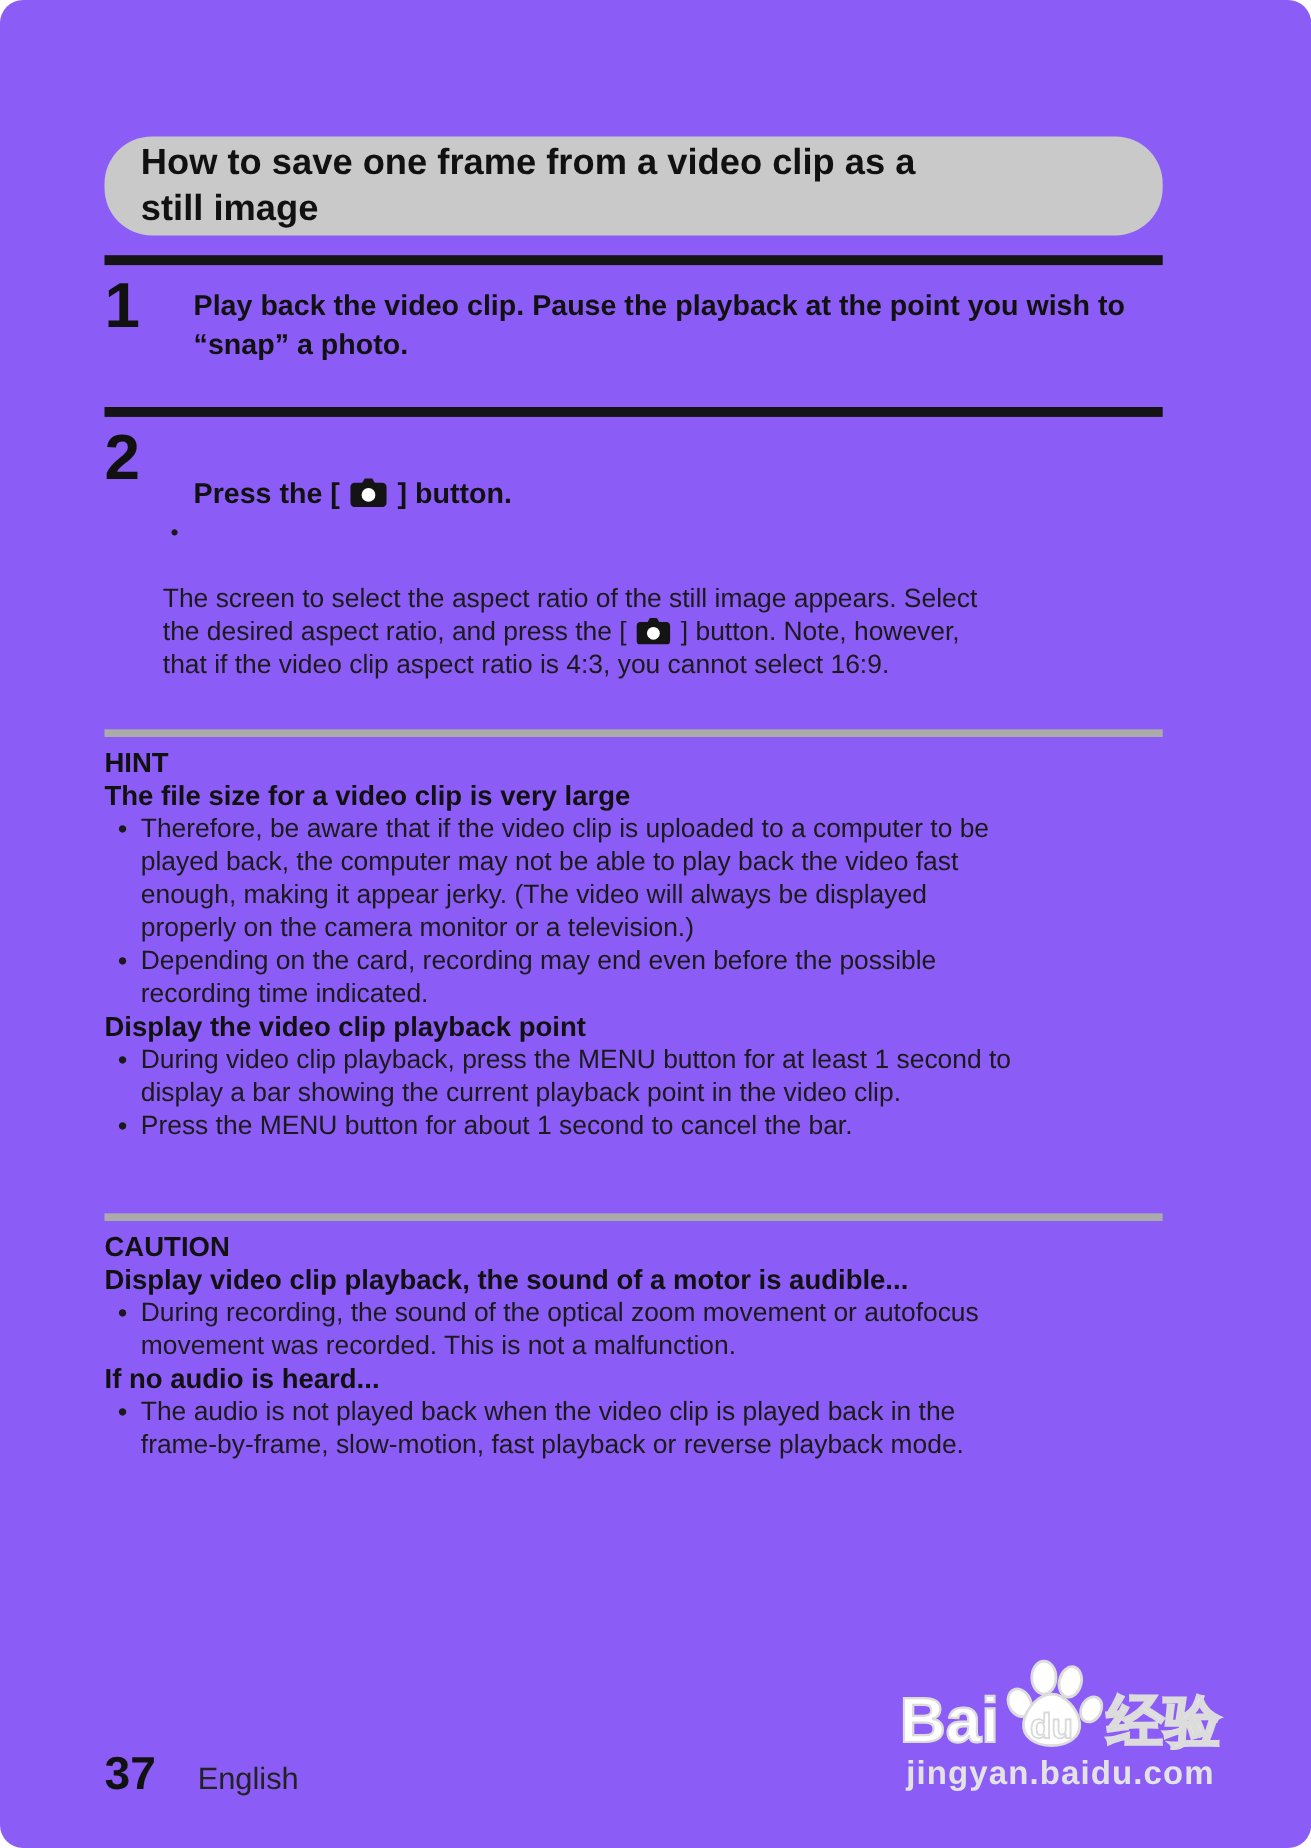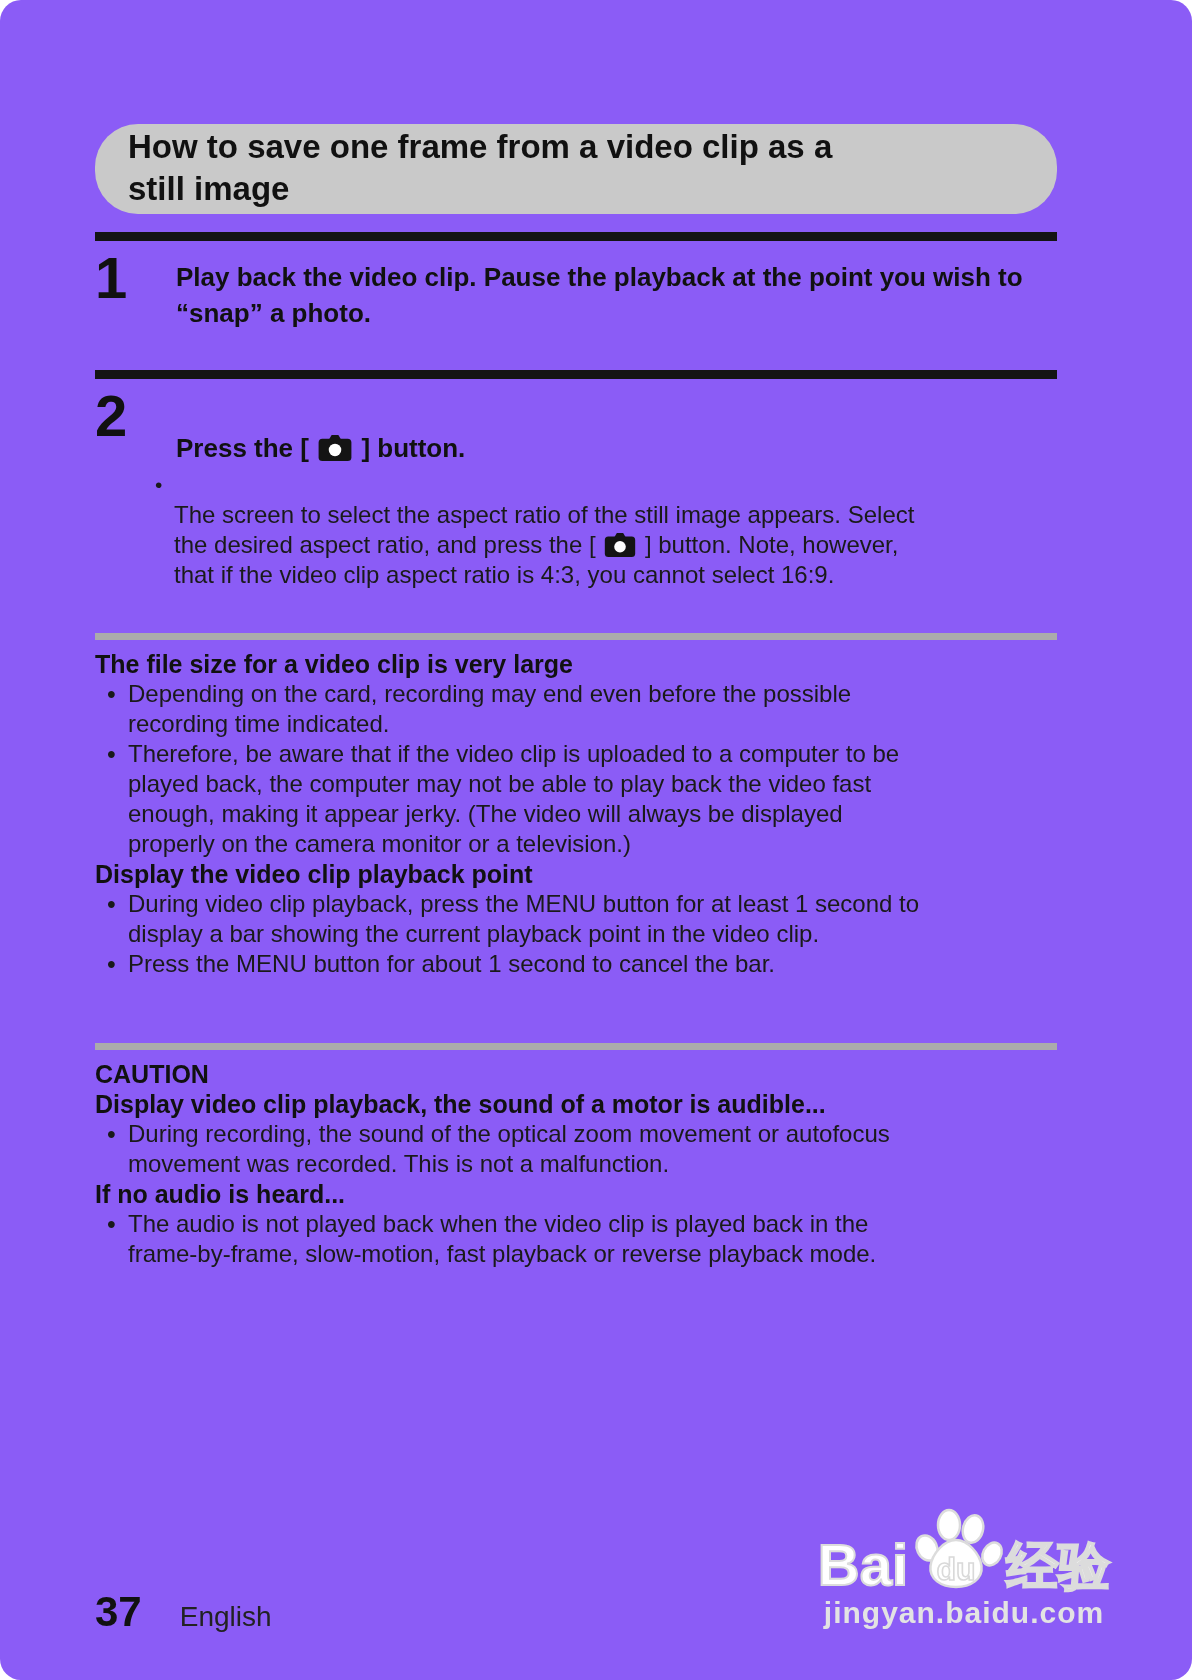--- a/index.html
+++ b/index.html
@@ -30,21 +30,21 @@
   .step-body { padding-top:8px; }
   .step-text {
     font-size:26px; font-weight:bold; line-height:36px; white-space:pre-line;
     max-width:880px; color:#111;margin-left:28px;
   }
   .step-heading { line-height:34px; }
 
   .cam-icon { display:inline-block; vertical-align:-4px; margin:0 2px; }
 
   .bullet { display:flex; font-size:24px; line-height:30px; }
-  .step .bullet { margin-top:5px; }
+  .step .bullet { margin-top:5px;flex-direction:column; }
   .bullet .dot { flex:0 0 26px; text-align:left; }
   .step .bullet .dot { flex:0 0 26px; padding-left:7px; font-size:21px; }
   .bullet .dot::before { content:"\2022"; }
   .note .bullet .dot { flex:0 0 33px; padding-left:12px; font-size:25px; }
   .bullet .btext { white-space:pre-line; max-width:880px; }
   .step .bullet .btext { max-width:832px; }
 
   .rule-gray { height:7px; background:#ababab; }
   .rule-gray.hint { margin-top:43px; }
   .rule-gray.caution { margin-top:64px; }
@@ -117,32 +117,33 @@
               </svg><span> ] button. Note, however,
 that if the video clip aspect ratio is 4:3, you cannot select 16:9.</span>
           </div>
         </div>
       </div>
     </div>
 
     <div class="rule-gray hint"></div>
 
     <div class="note">
+      <div class="note-label">HINT</div>
       <div class="note-subhead">The file size for a video clip is very large</div>
-      <div class="bullet">
-        <span class="dot"></span>
-        <div class="btext">Depending on the card, recording may end even before the possible
-recording time indicated.</div>
-      </div>
       <div class="bullet">
         <span class="dot"></span>
         <div class="btext">Therefore, be aware that if the video clip is uploaded to a computer to be
 played back, the computer may not be able to play back the video fast
 enough, making it appear jerky. (The video will always be displayed
 properly on the camera monitor or a television.)</div>
+      </div>
+      <div class="bullet">
+        <span class="dot"></span>
+        <div class="btext">Depending on the card, recording may end even before the possible
+recording time indicated.</div>
       </div>
       <div class="note-subhead">Display the video clip playback point</div>
       <div class="bullet">
         <span class="dot"></span>
         <div class="btext">During video clip playback, press the MENU button for at least 1 second to
 display a bar showing the current playback point in the video clip.</div>
       </div>
       <div class="bullet">
         <span class="dot"></span>
         <div class="btext">Press the MENU button for about 1 second to cancel the bar.</div>

